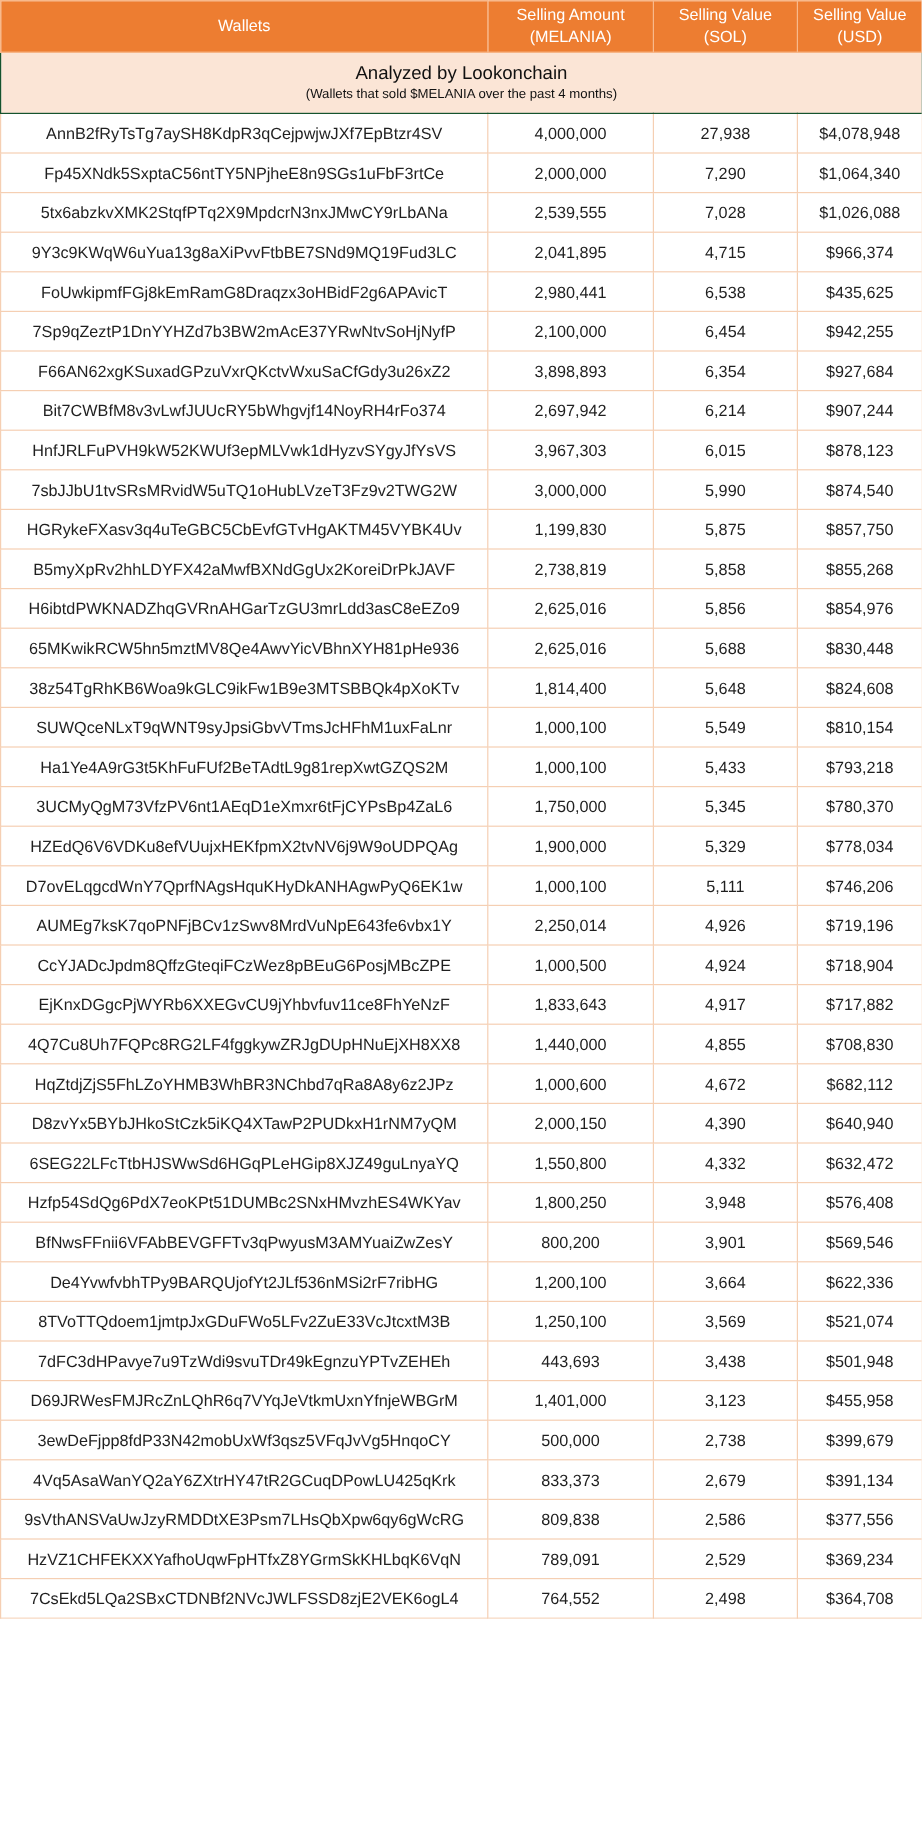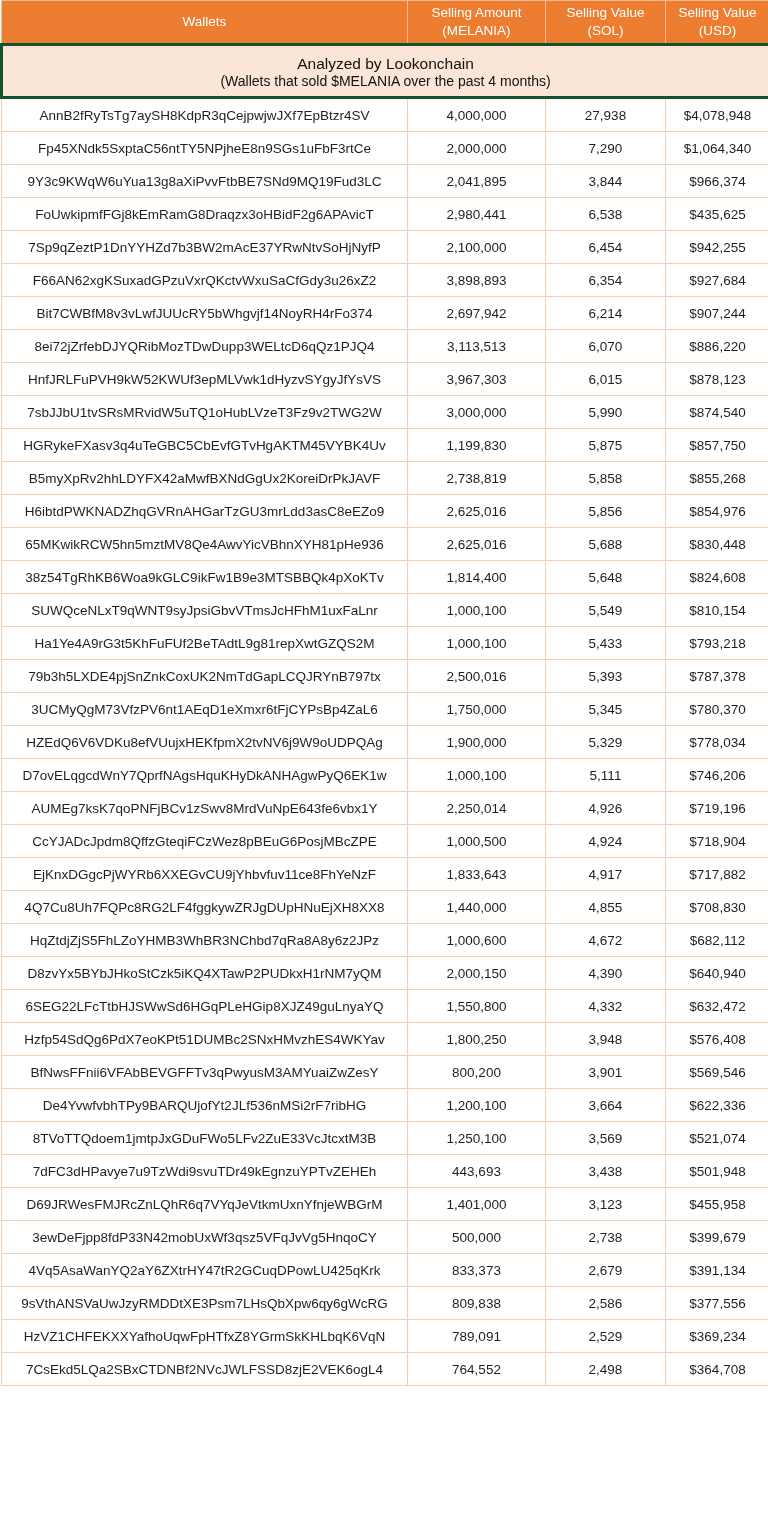--- a/index.html
+++ b/index.html
@@ -36,30 +36,30 @@
     text-align:center;
     vertical-align:middle;
     border:1px solid #f8b98c;
     padding:0 2px;
   }
   tr.banner-row td{
     background:var(--banner-bg);
     height:50px;
     text-align:center;
     vertical-align:middle;
-    border:3px solid #14532d;
+    border:1px solid #14532d;
     padding:0;
   }
   .banner-title{
     font-size:15.5px;
     color:#111;
     line-height:20px;
   }
   .banner-sub{
-    font-size:14px;
+    font-size:11px;
     color:#111;
     line-height:14px;
   }
   tbody td{
     background:#fff;
     border:1px solid var(--grid);
     height:32px;
     text-align:center;
     vertical-align:middle;
     font-size:13.5px;
@@ -112,25 +112,31 @@
   </tr>
 
 
   <tr>
     <td>Fp45XNdk5SxptaC56ntTY5NPjheE8n9SGs1uFbF3rtCe</td>
     <td>2,000,000</td>
     <td>7,290</td>
     <td>$1,064,340</td>
   </tr>
 
+  <tr>
+    <td>5tx6abzkvXMK2StqfPTq2X9MpdcrN3nxJMwCY9rLbANa</td>
+    <td>2,539,555</td>
+    <td>7,028</td>
+    <td>$1,026,088</td>
+  </tr>
 
   <tr>
     <td>9Y3c9KWqW6uYua13g8aXiPvvFtbBE7SNd9MQ19Fud3LC</td>
     <td>2,041,895</td>
-    <td>3,844</td>
+    <td>4,715</td>
     <td>$966,374</td>
   </tr>
 
   <tr>
     <td>FoUwkipmfFGj8kEmRamG8Draqzx3oHBidF2g6APAvicT</td>
     <td>2,980,441</td>
     <td>6,538</td>
     <td>$435,625</td>
   </tr>
 
@@ -148,26 +154,20 @@
     <td>$927,684</td>
   </tr>
 
   <tr>
     <td>Bit7CWBfM8v3vLwfJUUcRY5bWhgvjf14NoyRH4rFo374</td>
     <td>2,697,942</td>
     <td>6,214</td>
     <td>$907,244</td>
   </tr>
 
-  <tr>
-    <td>8ei72jZrfebDJYQRibMozTDwDupp3WELtcD6qQz1PJQ4</td>
-    <td>3,113,513</td>
-    <td>6,070</td>
-    <td>$886,220</td>
-  </tr>
 
   <tr>
     <td>HnfJRLFuPVH9kW52KWUf3epMLVwk1dHyzvSYgyJfYsVS</td>
     <td>3,967,303</td>
     <td>6,015</td>
     <td>$878,123</td>
   </tr>
 
   <tr>
     <td>7sbJJbU1tvSRsMRvidW5uTQ1oHubLVzeT3Fz9v2TWG2W</td>
@@ -220,26 +220,20 @@
 
 
 
   <tr>
     <td>Ha1Ye4A9rG3t5KhFuFUf2BeTAdtL9g81repXwtGZQS2M</td>
     <td>1,000,100</td>
     <td>5,433</td>
     <td>$793,218</td>
   </tr>
 
-  <tr>
-    <td>79b3h5LXDE4pjSnZnkCoxUK2NmTdGapLCQJRYnB797tx</td>
-    <td>2,500,016</td>
-    <td>5,393</td>
-    <td>$787,378</td>
-  </tr>
 
   <tr>
     <td>3UCMyQgM73VfzPV6nt1AEqD1eXmxr6tFjCYPsBp4ZaL6</td>
     <td>1,750,000</td>
     <td>5,345</td>
     <td>$780,370</td>
   </tr>
 
   <tr>
     <td>HZEdQ6V6VDKu8efVUujxHEKfpmX2tvNV6j9W9oUDPQAg</td>

